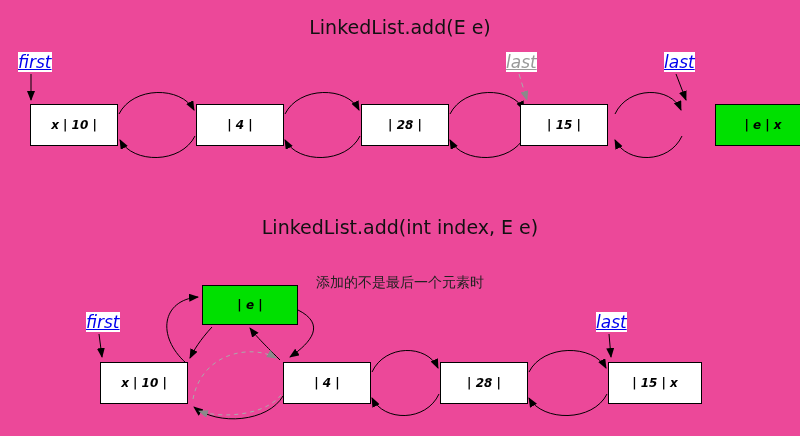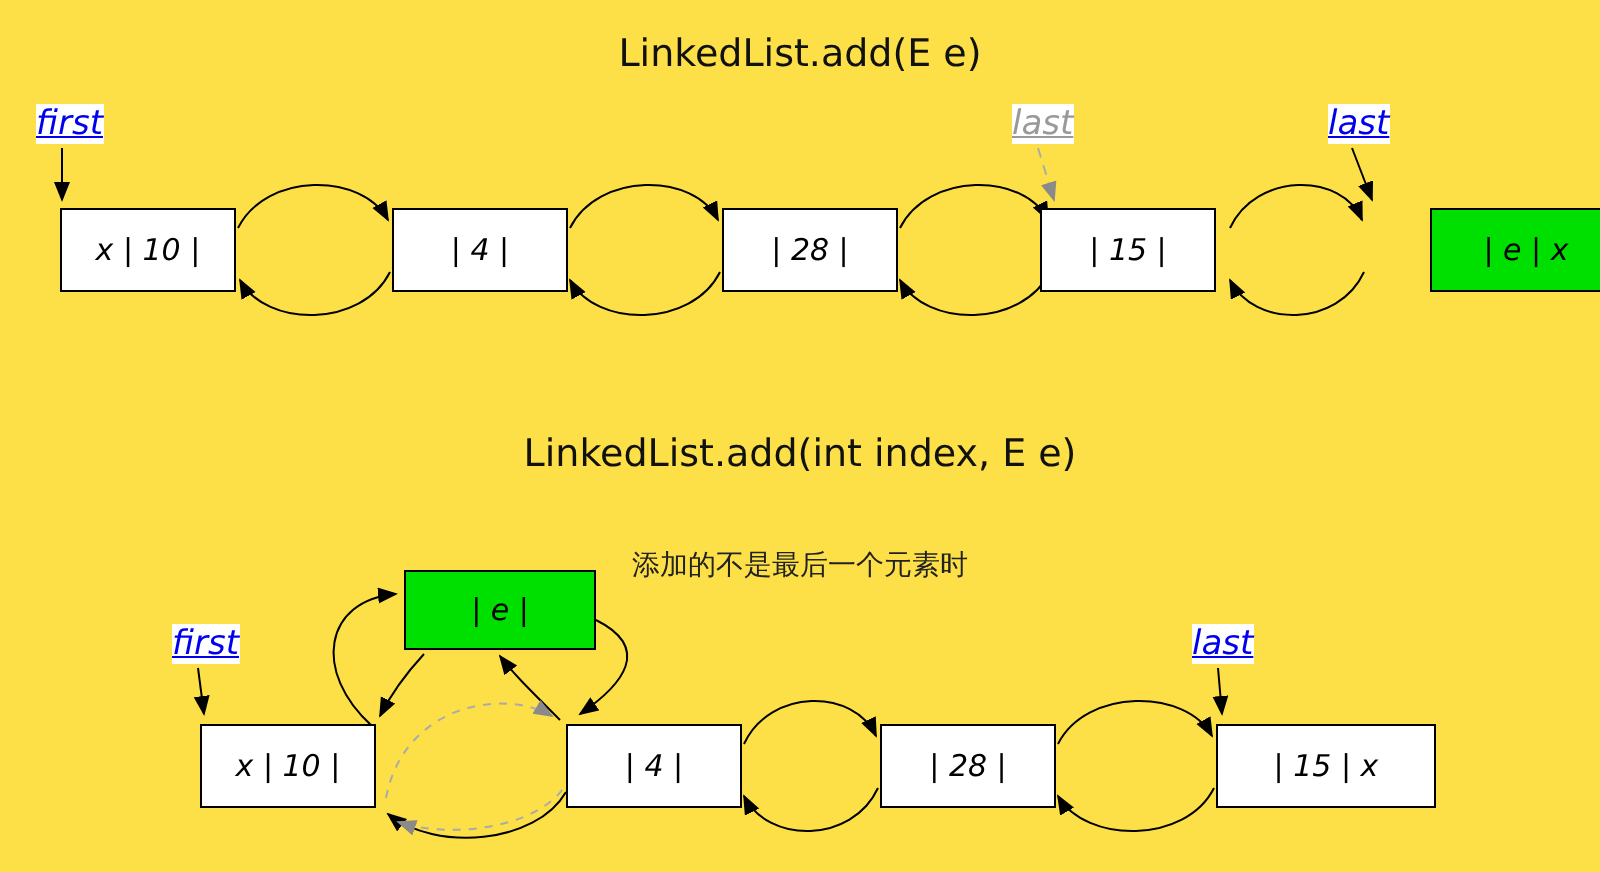--- a/index.html
+++ b/index.html
@@ -1,28 +1,28 @@
 <!DOCTYPE html>
 <html style="--node-green: #00e000; --label-blue: #0000ee; --label-gray: #999999;"><head>
 <meta charset="utf-8">
 <style>
   * { margin:0; padding:0; box-sizing:border-box; }
   html, body { background:#ffffff; }
   body { font-family:"DejaVu Sans", "Liberation Sans", sans-serif; }
-  .canvas { position:relative; width:800px; height:436px; background:#fde047; overflow:hidden; }
+  .canvas { position:relative; width:800px; height:436px; background:#ec4899; overflow:hidden; }
   .arrows { position:absolute; left:0; top:0; width:800px; height:436px; }
   .title { position:absolute; left:0; width:100%; text-align:center; font-size:19px; color:#111; }
   .subtitle { position:absolute; left:0; width:100%; text-align:center; font-size:14px; color:#222;margin-top:27px; }
   .ptr { position:absolute; font-size:17px; text-decoration:underline; background:#fff; line-height:20px;font-style:italic; }
   .ptr.blue { color:var(--label-blue,#0000ee); }
   .ptr.gray { color:var(--label-gray,#999999); }
   .node {
     position:absolute; height:42px; border:1px solid #000; background:#fff;
     display:flex; align-items:center; justify-content:center;
-    font-weight:normal; font-style:italic; font-size:15px; color:#000; white-space:nowrap;
+    font-weight:bold; font-style:italic; font-size:12px; color:#000; white-space:nowrap;
   }
   .node.green { background:var(--node-green,#00e000); }
 </style>
 </head>
 <body>
 
 <div class="canvas">
 
   <svg class="arrows" viewBox="0 0 800 436" xmlns="http://www.w3.org/2000/svg">
     <defs>
@@ -115,15 +115,15 @@
   <div class="subtitle" style="top:247px">添加的不是最后一个元素时</div>
 
   <div class="ptr blue" style="left:86px; top:312px">first</div>
   <div class="ptr blue" style="left:596px; top:312px">last</div>
 
   <div class="node green" style="left:202px; top:285px; width:96px; height:40px">| e |</div>
 
   <div class="node" style="left:100px; top:362px; width:88px">x | 10 |</div>
   <div class="node" style="left:283px; top:362px; width:88px">| 4 |</div>
   <div class="node" style="left:440px; top:362px; width:88px">| 28 |</div>
-  <div class="node" style="left:608px; top:362px; width:110px">| 15 | x</div>
+  <div class="node" style="left:608px; top:362px; width:94px">| 15 | x</div>
 
 </div>
 
 </body></html>

